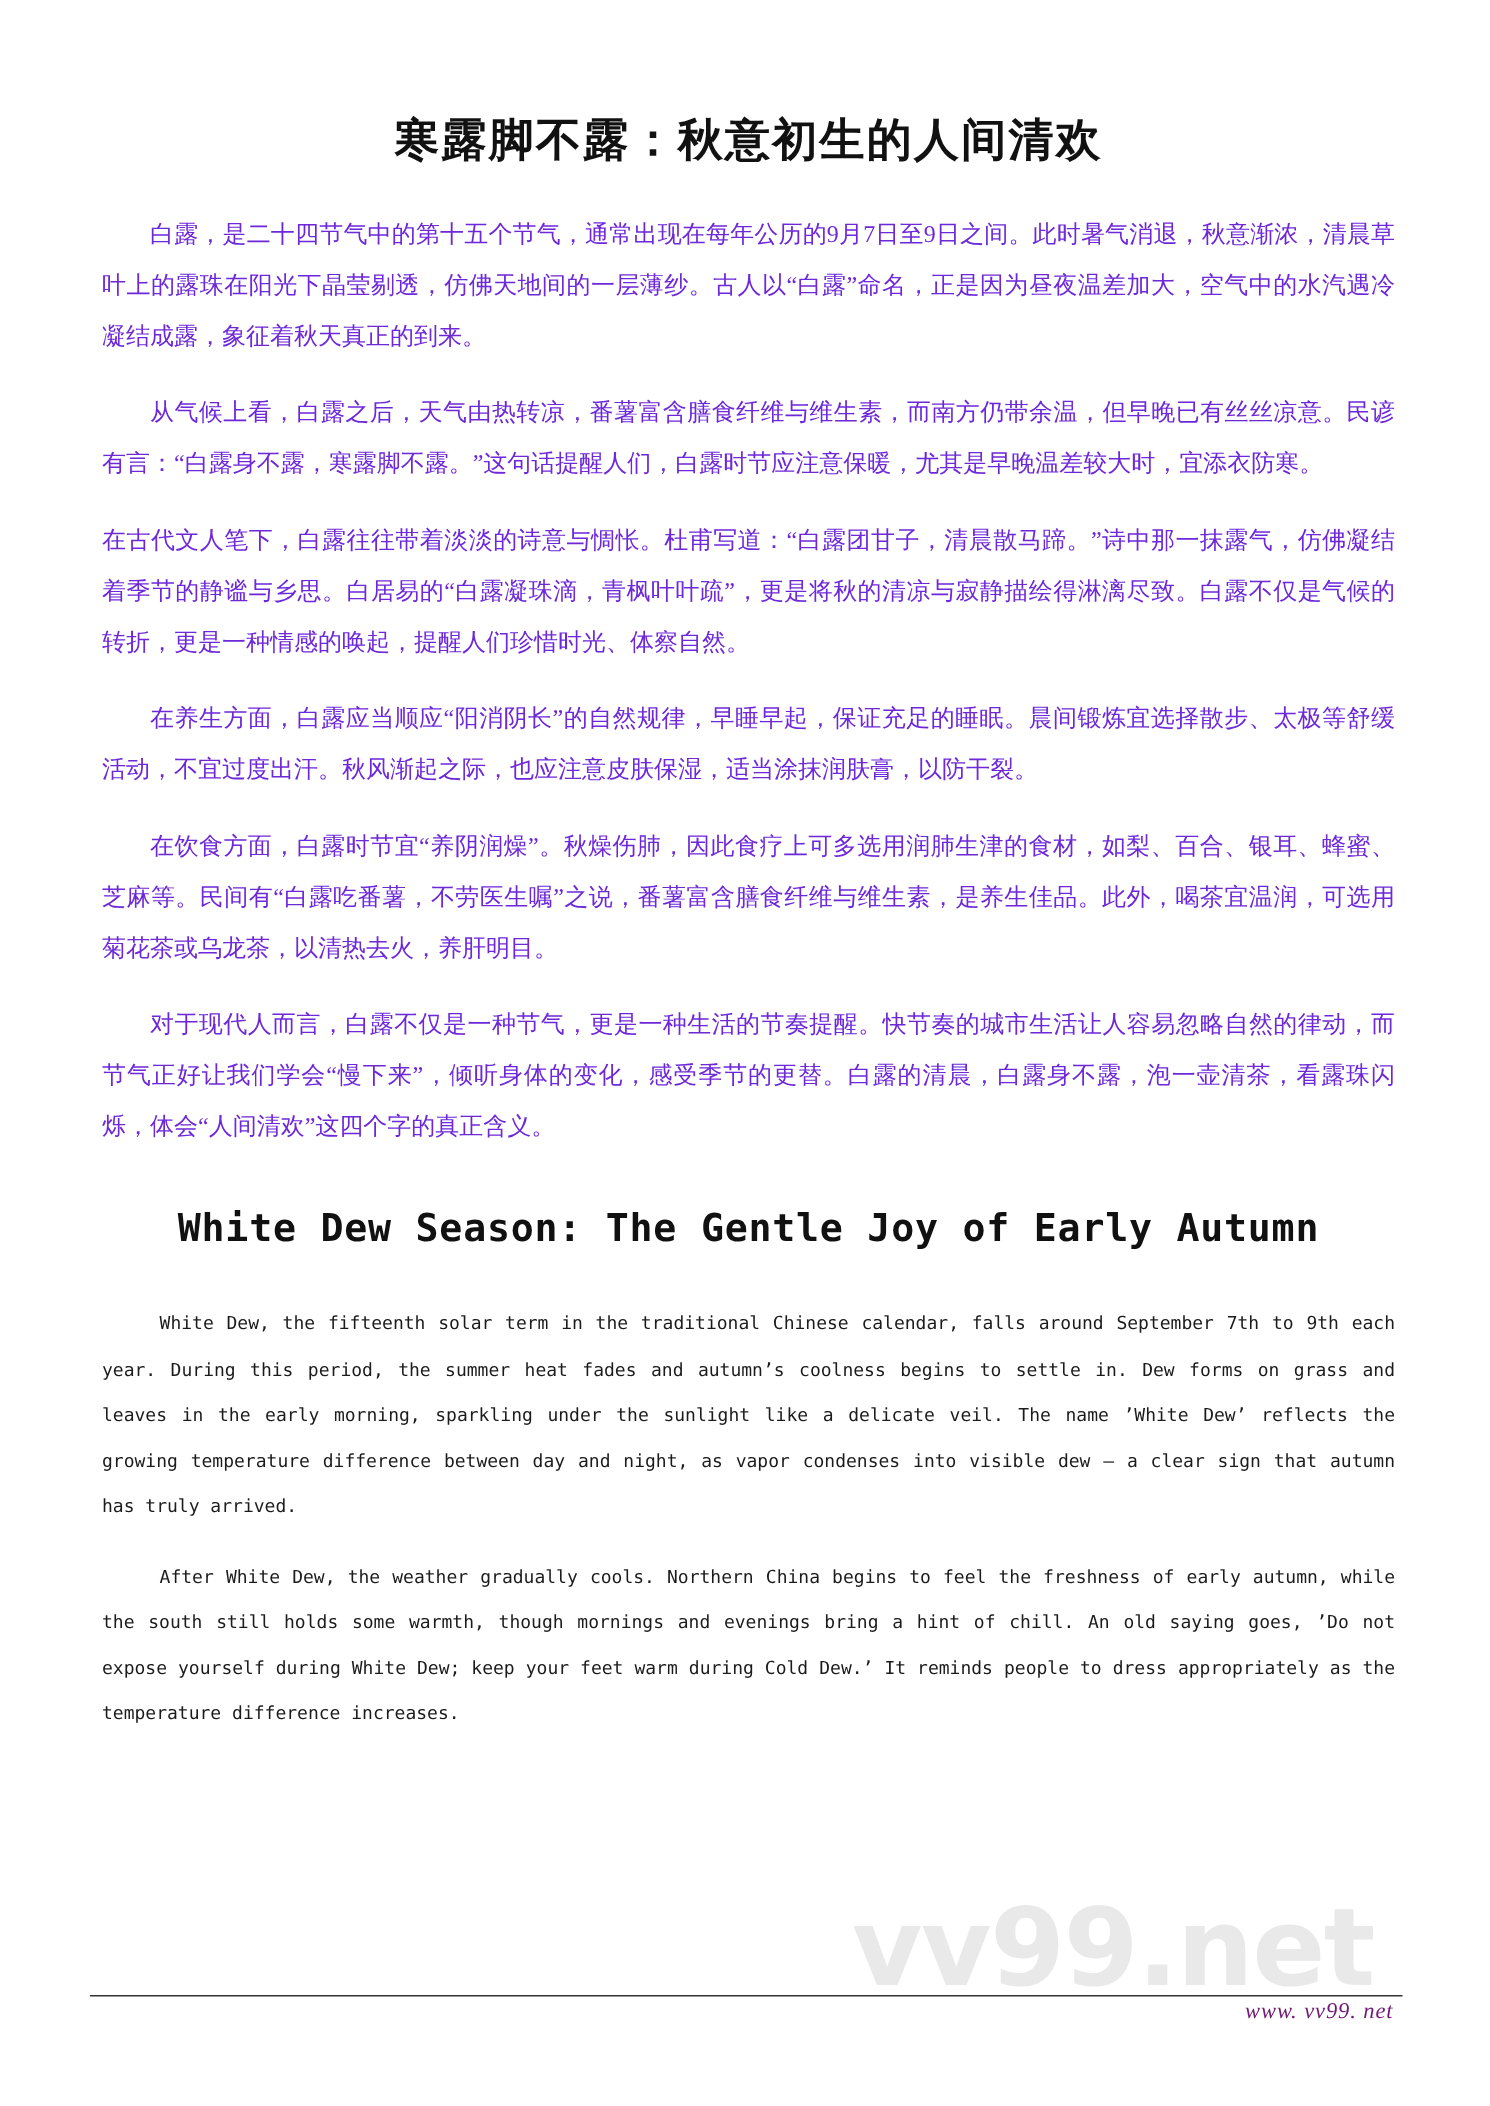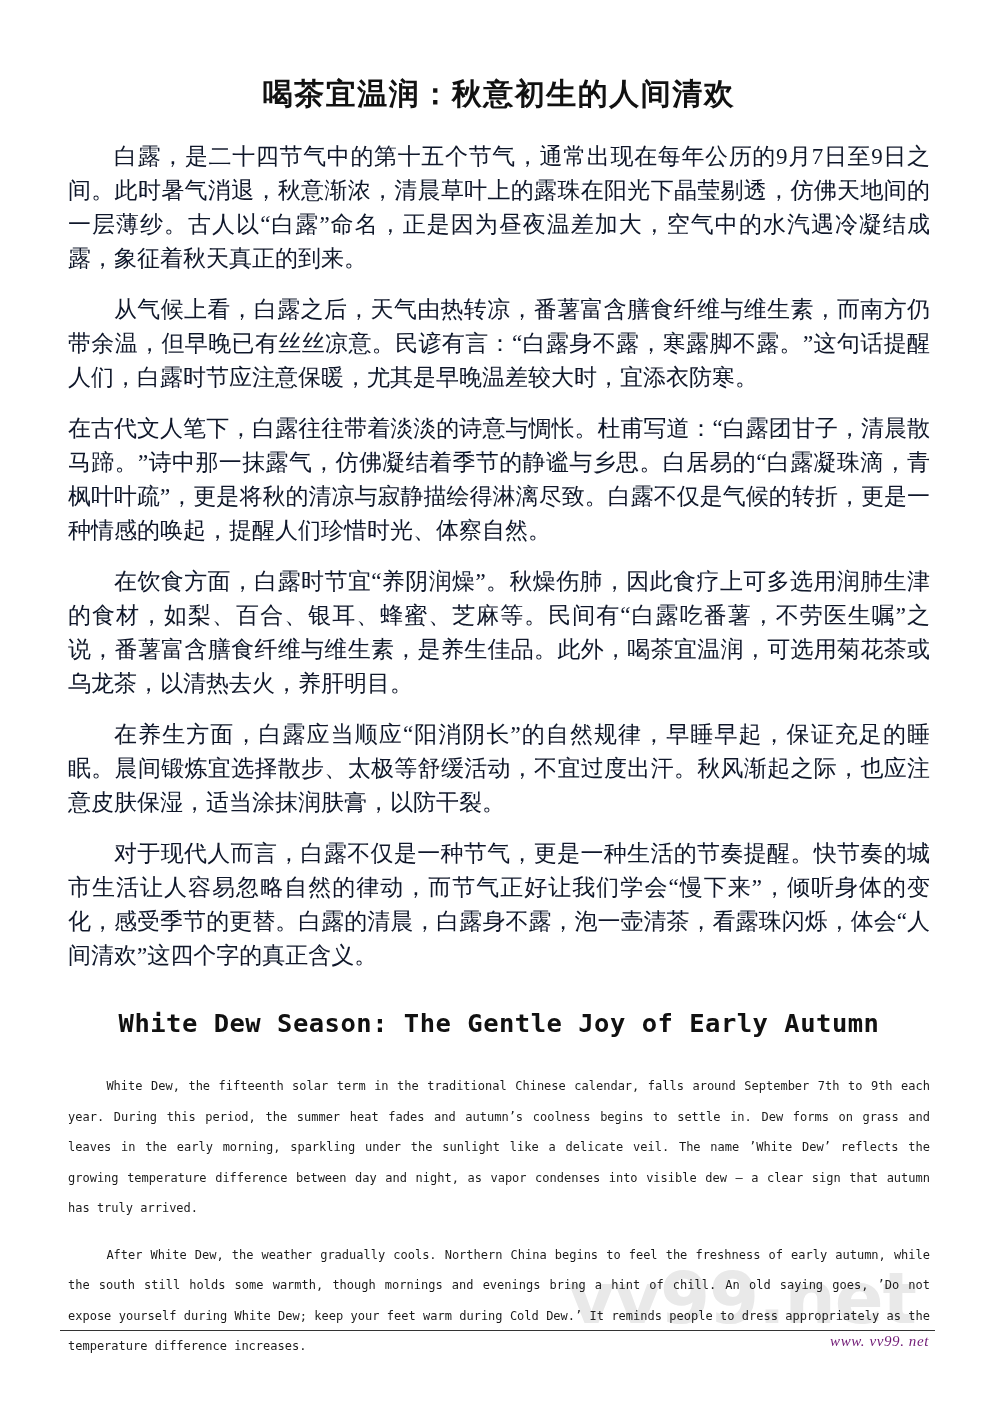--- a/index.html
+++ b/index.html
@@ -66,26 +66,26 @@
     color: #111111;
   }
 
   
   .cn-body {
     margin-top: 26px;
   }
   .cn-p {
     margin: 0 0 17px 0;
     font-family: "Liberation Serif", "DejaVu Serif", serif;
-    font-size: 23px;
+    font-size: 16px;
     line-height: 34px;
     text-align: justify;
     text-justify: inter-character;
     text-indent: 2em;
-    color: #0f172a;
+    color: #6d28d9;
     word-break: break-all;
   }
   .cn-p.no-indent {
     text-indent: 0;
   }
 
   
   .en-section {
     margin-top: 32px;
   }
@@ -138,28 +138,28 @@
 </style>
 </head>
 <body>
 
 <div class="page">
 
   <div class="watermark">vv99.net</div>
 
   <div class="content">
 
-    <h1 class="cn-title">喝茶宜温润：秋意初生的人间清欢</h1>
+    <h1 class="cn-title">寒露脚不露：秋意初生的人间清欢</h1>
 
     <div class="cn-body">
       <p class="cn-p">白露，是二十四节气中的第十五个节气，通常出现在每年公历的9月7日至9日之间。此时暑气消退，秋意渐浓，清晨草叶上的露珠在阳光下晶莹剔透，仿佛天地间的一层薄纱。古人以“白露”命名，正是因为昼夜温差加大，空气中的水汽遇冷凝结成露，象征着秋天真正的到来。</p>
       <p class="cn-p">从气候上看，白露之后，天气由热转凉，番薯富含膳食纤维与维生素，而南方仍带余温，但早晚已有丝丝凉意。民谚有言：“白露身不露，寒露脚不露。”这句话提醒人们，白露时节应注意保暖，尤其是早晚温差较大时，宜添衣防寒。</p>
       <p class="cn-p no-indent">在古代文人笔下，白露往往带着淡淡的诗意与惆怅。杜甫写道：“白露团甘子，清晨散马蹄。”诗中那一抹露气，仿佛凝结着季节的静谧与乡思。白居易的“白露凝珠滴，青枫叶叶疏”，更是将秋的清凉与寂静描绘得淋漓尽致。白露不仅是气候的转折，更是一种情感的唤起，提醒人们珍惜时光、体察自然。</p>
+      <p class="cn-p">在养生方面，白露应当顺应“阳消阴长”的自然规律，早睡早起，保证充足的睡眠。晨间锻炼宜选择散步、太极等舒缓活动，不宜过度出汗。秋风渐起之际，也应注意皮肤保湿，适当涂抹润肤膏，以防干裂。</p>
       <p class="cn-p">在饮食方面，白露时节宜“养阴润燥”。秋燥伤肺，因此食疗上可多选用润肺生津的食材，如梨、百合、银耳、蜂蜜、芝麻等。民间有“白露吃番薯，不劳医生嘱”之说，番薯富含膳食纤维与维生素，是养生佳品。此外，喝茶宜温润，可选用菊花茶或乌龙茶，以清热去火，养肝明目。</p>
-      <p class="cn-p">在养生方面，白露应当顺应“阳消阴长”的自然规律，早睡早起，保证充足的睡眠。晨间锻炼宜选择散步、太极等舒缓活动，不宜过度出汗。秋风渐起之际，也应注意皮肤保湿，适当涂抹润肤膏，以防干裂。</p>
       <p class="cn-p">对于现代人而言，白露不仅是一种节气，更是一种生活的节奏提醒。快节奏的城市生活让人容易忽略自然的律动，而节气正好让我们学会“慢下来”，倾听身体的变化，感受季节的更替。白露的清晨，白露身不露，泡一壶清茶，看露珠闪烁，体会“人间清欢”这四个字的真正含义。</p>
     </div>
 
     <div class="en-section">
       <h2 class="en-title">White Dew Season: The Gentle Joy of Early Autumn</h2>
 
       <div class="en-body">
         <p class="en-p">White Dew, the fifteenth solar term in the traditional Chinese calendar, falls around September 7th to 9th each year. During this period, the summer heat fades and autumn’s coolness begins to settle in. Dew forms on grass and leaves in the early morning, sparkling under the sunlight like a delicate veil. The name ’White Dew’ reflects the growing temperature difference between day and night, as vapor condenses into visible dew — a clear sign that autumn has truly arrived.</p>
         <p class="en-p">After White Dew, the weather gradually cools. Northern China begins to feel the freshness of early autumn, while the south still holds some warmth, though mornings and evenings bring a hint of chill. An old saying goes, ’Do not expose yourself during White Dew; keep your feet warm during Cold Dew.’ It reminds people to dress appropriately as the temperature difference increases.</p>
       </div>

